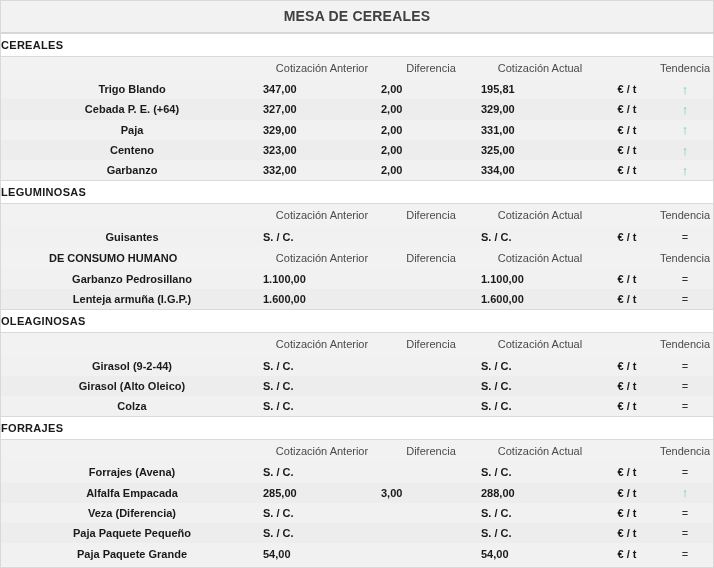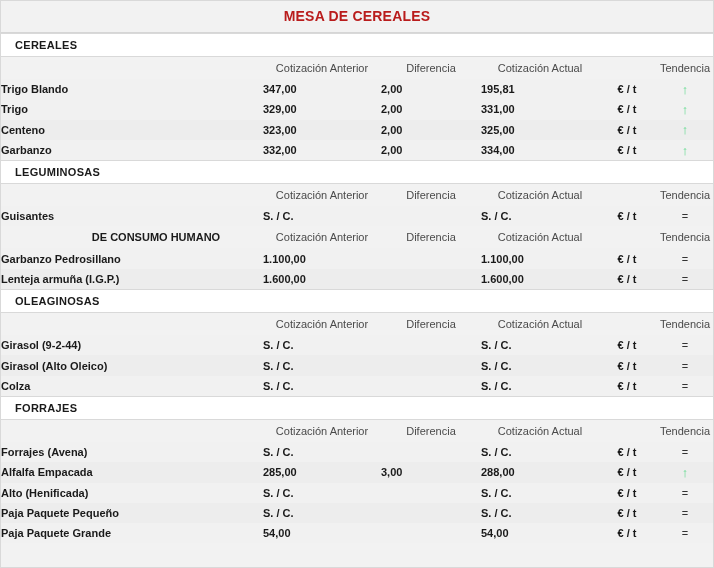--- a/index.html
+++ b/index.html
@@ -22,21 +22,21 @@
     position: relative;
   }
 
   
   .title-bar {
     height: 31px;
     line-height: 31px;
     text-align: center;
     font-size: 14px;
     font-weight: bold;
-    color: #b91c1c;
+    color: #404040;
     background: #f2f2f2;
     border-bottom: 1px solid #d6d6d6;
     letter-spacing: 0.2px;
   }
 
   
   table.mesa {
     width: 100%;
     border-collapse: collapse;
     table-layout: fixed;
@@ -62,50 +62,49 @@
   tr.section-row td {
     background: #ffffff;
     border-top: 1px solid #d9d9d9;
     border-bottom: 1px solid #d9d9d9;
     height: 22px;
   }
   .section-label {
     font-size: 11px;
     font-weight: bold;
     color: #1a1a1a;
-    padding-left: 14px;
     letter-spacing: 0.3px;
   }
 
   
   tr.colhead-row td {
     background: #f2f2f2;
     color: #4a4a4a;
     font-size: 11px;
     font-weight: normal;
     text-align: center;
     height: 22px;
   }
   tr.colhead-row td.subcat {
-    text-align: center;
+    text-align: left;
     padding-left: 48px;
     font-weight: bold;
     color: #1a1a1a;
   }
 
   
   tr.data-row td {
     background: #f1f1f1;
     color: #1a1a1a;
   }
   tr.data-row.alt td {
     background: #ededed;
   }
   td.cell-name {
-    text-align: left;
+    text-align: center;
     padding-left: 88px;
     font-weight: bold;
     font-size: 11px;
   }
   td.cell-val {
     font-weight: bold;
     font-size: 11px;
   }
   td.cell-unit {
     text-align: center;
@@ -158,22 +157,30 @@
           <td>Tendencia</td>
         </tr>
         <tr class="data-row">
           <td class="cell-name">Trigo Blando</td>
           <td class="cell-val">347,00</td>
           <td class="cell-val">2,00</td>
           <td class="cell-val">195,81</td>
           <td class="cell-unit">€ / t</td>
           <td class="cell-trend"><span class="trend-up">↑</span></td>
         </tr>
-        <tr class="data-row">
-          <td class="cell-name">Trigo</td>
+        <tr class="data-row alt">
+          <td class="cell-name">Cebada P. E. (+64)</td>
+          <td class="cell-val">327,00</td>
+          <td class="cell-val">2,00</td>
+          <td class="cell-val">329,00</td>
+          <td class="cell-unit">€ / t</td>
+          <td class="cell-trend"><span class="trend-up">↑</span></td>
+        </tr>
+        <tr class="data-row">
+          <td class="cell-name">Paja</td>
           <td class="cell-val">329,00</td>
           <td class="cell-val">2,00</td>
           <td class="cell-val">331,00</td>
           <td class="cell-unit">€ / t</td>
           <td class="cell-trend"><span class="trend-up">↑</span></td>
         </tr>
         <tr class="data-row alt">
           <td class="cell-name">Centeno</td>
           <td class="cell-val">323,00</td>
           <td class="cell-val">2,00</td>
@@ -288,21 +295,21 @@
         </tr>
         <tr class="data-row alt">
           <td class="cell-name">Alfalfa Empacada</td>
           <td class="cell-val">285,00</td>
           <td class="cell-val">3,00</td>
           <td class="cell-val">288,00</td>
           <td class="cell-unit">€ / t</td>
           <td class="cell-trend"><span class="trend-up">↑</span></td>
         </tr>
         <tr class="data-row">
-          <td class="cell-name">Alto (Henificada)</td>
+          <td class="cell-name">Veza (Diferencia)</td>
           <td class="cell-val">S. / C.</td>
           <td class="cell-val"></td>
           <td class="cell-val">S. / C.</td>
           <td class="cell-unit">€ / t</td>
           <td class="cell-trend"><span class="trend-flat">=</span></td>
         </tr>
         <tr class="data-row alt">
           <td class="cell-name">Paja Paquete Pequeño</td>
           <td class="cell-val">S. / C.</td>
           <td class="cell-val"></td>

